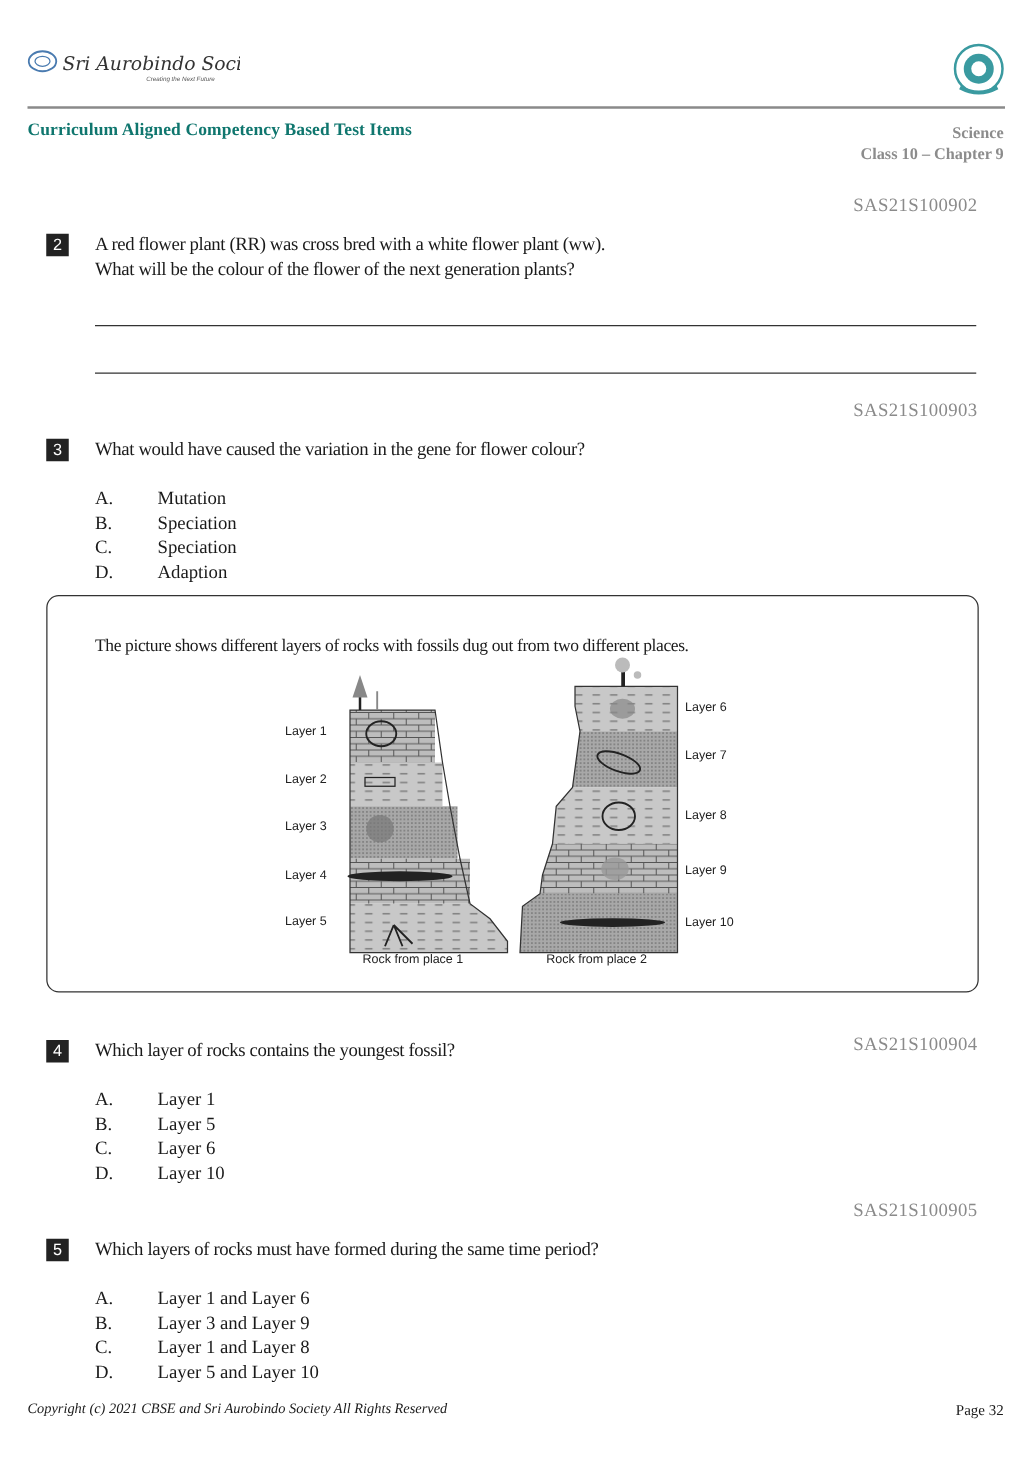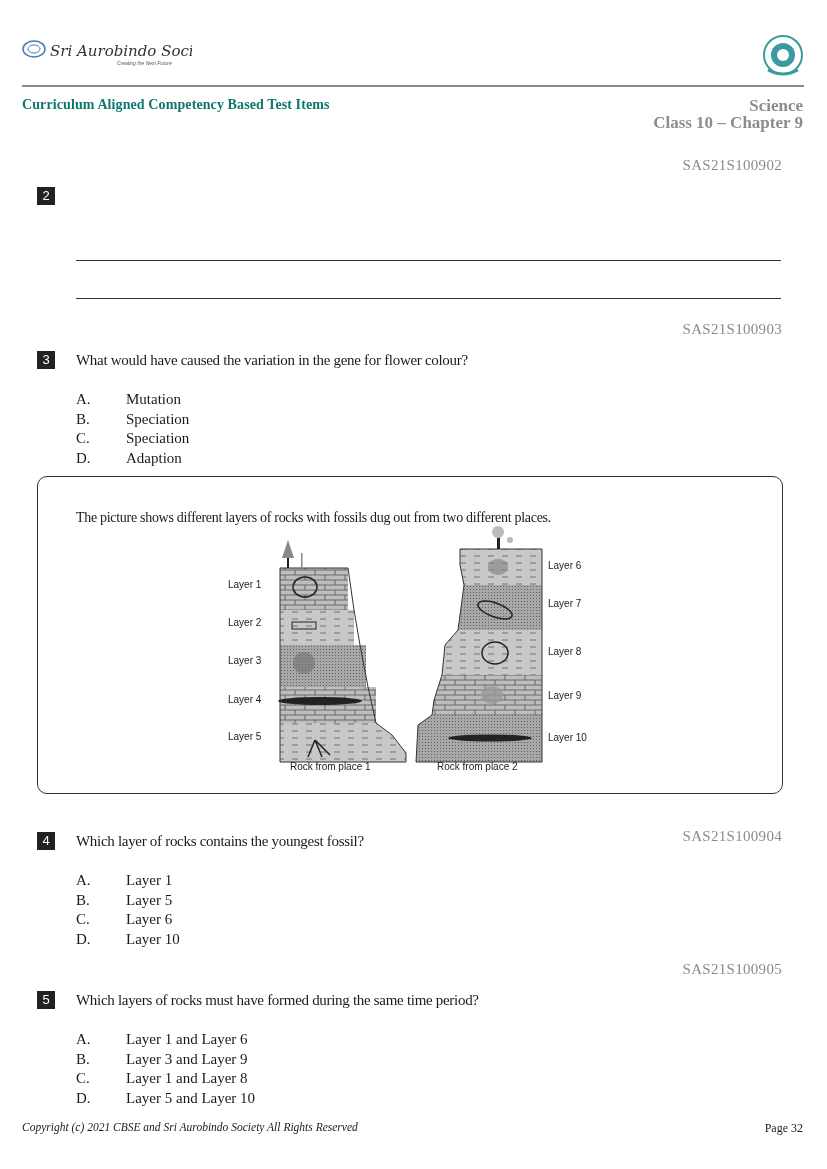--- a/index.html
+++ b/index.html
@@ -3,21 +3,21 @@
 <meta charset="utf-8">
 <style>
   html, body { margin:0; padding:0; background:#fff; }
   body { width:827px; height:1169px; position:relative; overflow:hidden;
          font-family:"Liberation Serif", serif; color:#1a1a1a; }
   .abs { position:absolute; }
   .logo-left { left:22px; top:36px; width:170px; height:32px; }
   .logo-right { left:760px; top:34px; width:46px; height:46px; }
   .header-rule { left:22px; top:85px; width:782px; height:2px; background:#8a8a8a; }
   .header-title { left:22px; top:97px; font-size:14px; font-weight:bold; color:#0f766e; letter-spacing:0.1px; }
-  .header-right { right:24px; top:97px; text-align:right; font-size:17px; font-weight:bold; color:#8c8c8c; line-height:17px; }
+  .header-right { right:24px; top:97px; text-align:right; font-size:13px; font-weight:bold; color:#8c8c8c; line-height:17px; }
   .code { right:45px; font-size:15px; color:#8a8a8a; letter-spacing:0.3px;margin-left:43px; }
   .qnum { left:37px; width:18px; height:18px; background:#222; color:#fff; font-size:13px;
           text-align:center; line-height:18px; font-family:"Liberation Sans", sans-serif; }
   .qtext { left:76px; font-size:15px; line-height:20px; letter-spacing:-0.3px; }
   .answer-line { left:76px; width:705px; height:0; border-top:1px solid #333; }
   .opts { left:76px; font-size:15px; line-height:19.5px; }
   .opt { display:flex; }
   .opt .l { width:50px; }
   .box { left:37px; top:476px; width:744px; height:316px; border:1.5px solid #333; border-radius:10px; }
   .box-text { left:76px; top:510px; font-size:14px; letter-spacing:-0.3px; }
@@ -48,20 +48,22 @@
 <div class="abs header-rule"></div>
 <div class="abs header-title">Curriculum Aligned Competency Based Test Items</div>
 <div class="abs header-right">
   <div>Science</div>
   <div>Class 10 – Chapter 9</div>
 </div>
 
 <div class="abs code" style="top:157px;">SAS21S100902</div>
 <div class="abs qnum" style="top:187px;">2</div>
 <div class="abs qtext" style="top:186px;">
+  <div>A red flower plant (RR) was cross bred with a white flower plant (ww).</div>
+  <div>What will be the colour of the flower of the next generation plants?</div>
 </div>
 <div class="abs answer-line" style="top:260px;"></div>
 <div class="abs answer-line" style="top:298px;"></div>
 
 <div class="abs code" style="top:321px;">SAS21S100903</div>
 <div class="abs qnum" style="top:351px;">3</div>
 <div class="abs qtext" style="top:350px;">What would have caused the variation in the gene for flower colour?</div>
 <div class="abs opts" style="top:390px;">
   <div class="opt">
       <span class="l">A.</span>

